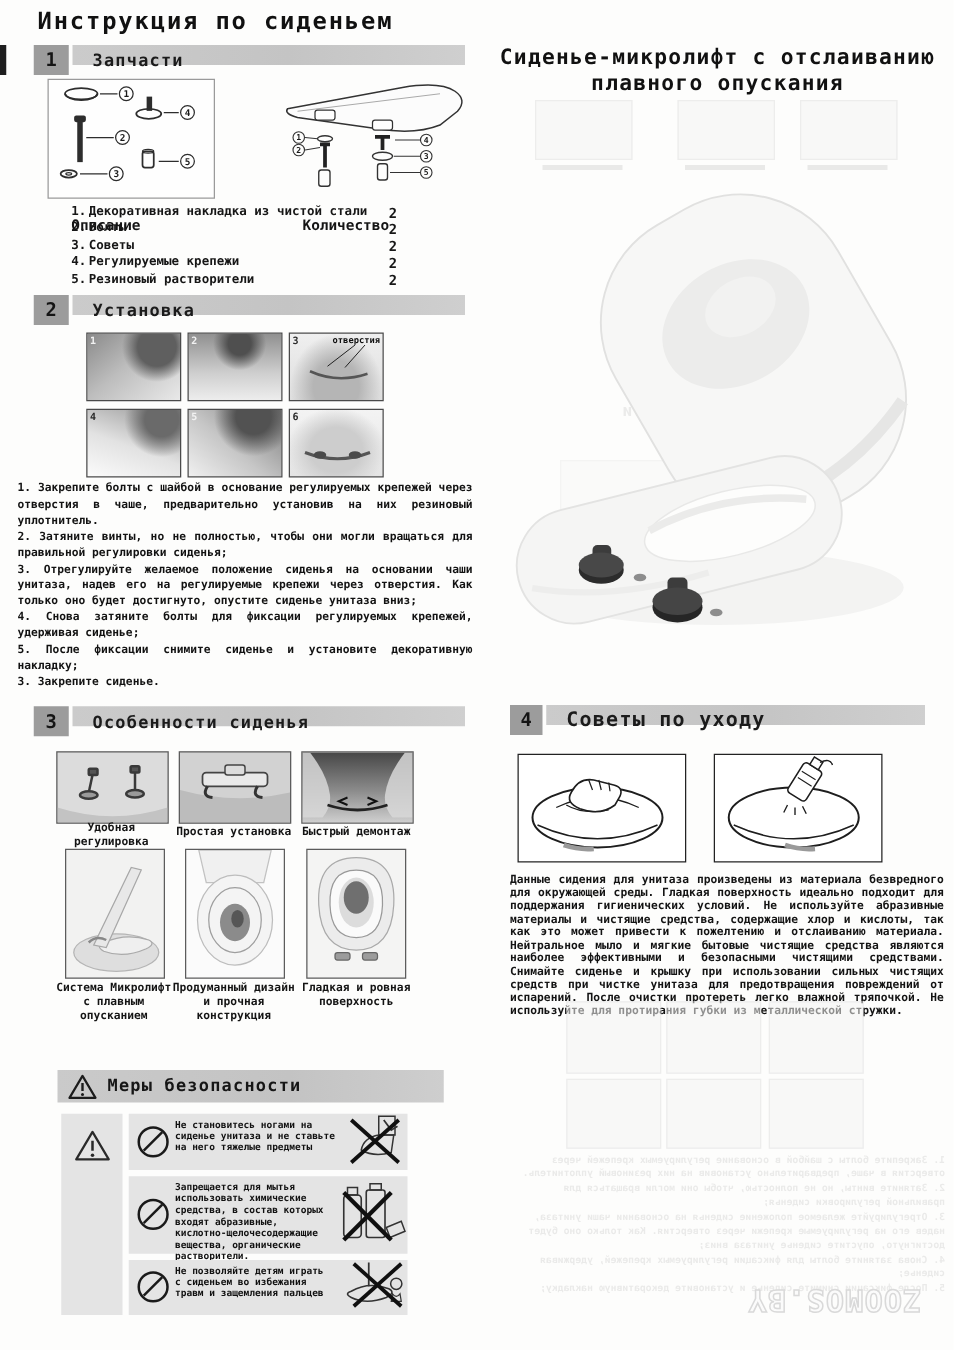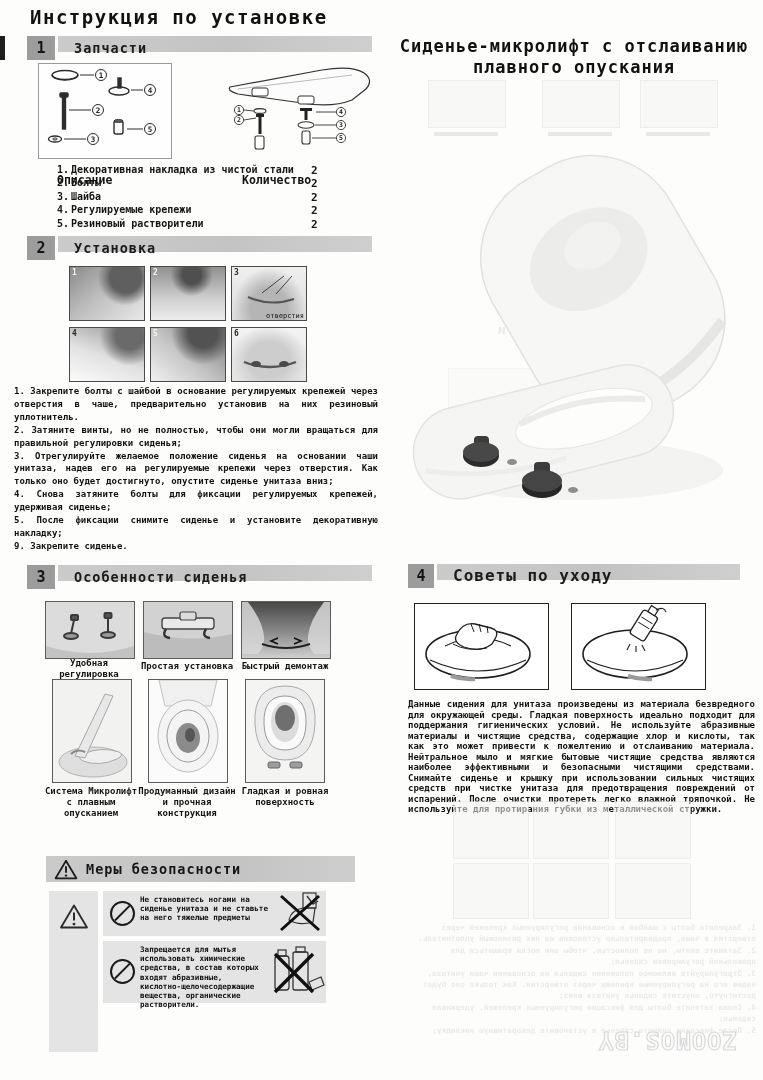--- a/index.html
+++ b/index.html
@@ -31,21 +31,21 @@
               grid-template-columns:repeat(3,76px);grid-auto-rows:55px;gap:6px 5px;}
   .photo{position:relative;border:1px solid #4a4a4a;overflow:hidden;}
   .ph-num{position:absolute;left:2px;top:1px;font-size:8px;font-weight:bold;z-index:2;}
   .ph-light{color:#f2f2f2;} .ph-dark{color:#2a2a2a;}
   .ph1{background:radial-gradient(circle at 75% 20%,#5f5f5f 0 22%,transparent 40%),linear-gradient(140deg,#8a8a8a,#bdbdbd 45%,#e9e9e9);}
   .ph2{background:radial-gradient(circle at 55% 15%,#4f4f4f 0 15%,transparent 35%),linear-gradient(180deg,#909090,#cfcfcf 60%,#ededed);}
   .ph3{background:radial-gradient(ellipse at 50% 80%,#b5b5b5 0 35%,transparent 70%),linear-gradient(180deg,#efefef,#dedede);}
   .ph4{background:radial-gradient(circle at 80% 15%,#6a6a6a 0 18%,transparent 40%),linear-gradient(200deg,#9d9d9d 5%,#e2e2e2 55%,#fbfbfb);}
   .ph5{background:radial-gradient(circle at 70% 10%,#525252 0 20%,transparent 45%),linear-gradient(220deg,#7d7d7d,#c6c6c6 55%,#f0f0f0);}
   .ph6{background:radial-gradient(ellipse at 50% 60%,#cdcdcd 0 40%,transparent 75%),linear-gradient(180deg,#f3f3f3,#e4e4e4);}
-  .ph-label{position:absolute;right:2px;top:1px;font-size:7px;font-weight:normal;color:#101010;z-index:2;margin-top:44px;}
+  .ph-label{position:absolute;right:2px;top:1px;font-size:7px;font-weight:bold;color:#101010;z-index:2;}
   .ph-lines{position:absolute;inset:0;z-index:1;}
 
   .steps{position:absolute;left:14px;top:385px;width:364px;}
   .steps p{margin:0;font-size:9px;line-height:12.9px;font-weight:bold;text-align:justify;color:#121212;}
 
   .feat{position:absolute;border:1px solid #5c5c5c;overflow:hidden;}
   .feat-cap{position:absolute;font-size:9px;font-weight:bold;text-align:center;white-space:pre-line;line-height:11px;color:#141414;}
 
   
   .safe-head{position:absolute;left:46px;top:856px;width:309px;height:26px;
@@ -77,21 +77,21 @@
   .watermark{position:absolute;left:575px;top:1026px;width:185px;text-align:center;
              transform:rotate(180deg);font-size:24px;font-weight:bold;letter-spacing:1px;
              color:#fbfbfb;-webkit-text-stroke:1.2px #d9d9d9;}
 </style>
 </head>
 <body>
 
 <div class="sheet">
 
   <div class="scan-mark"></div>
-  <h1 class="lp-title">Инструкция по установке</h1>
+  <h1 class="lp-title">Инструкция по сиденьем</h1>
 
   <div class="sec-head" style="left:27px;top:36px;width:345px;">
     <div class="sec-num">1</div>
     <div class="sec-bar">
       <span class="sec-title">Запчасти</span>
     </div>
   </div>
 
   <div class="parts-box">
     <svg width="130" height="92" viewBox="0 0 130 92">
@@ -169,21 +169,21 @@
   <div class="parts-list">
     <div class="p-row">
       <span class="p-num">1.</span><span class="p-name">Декоративная накладка из чистой стали</span>
       <span class="p-qty">2</span>
     </div>
     <div class="p-row">
       <span class="p-num">2.</span><span class="p-name">Болты</span>
       <span class="p-qty">2</span>
     </div>
     <div class="p-row">
-      <span class="p-num">3.</span><span class="p-name">Шайба</span>
+      <span class="p-num">3.</span><span class="p-name">Советы</span>
       <span class="p-qty">2</span>
     </div>
     <div class="p-row">
       <span class="p-num">4.</span><span class="p-name">Регулируемые крепежи</span>
       <span class="p-qty">2</span>
     </div>
     <div class="p-row">
       <span class="p-num">5.</span><span class="p-name">Резиновый растворители</span>
       <span class="p-qty">2</span>
     </div>
@@ -227,21 +227,21 @@
       </svg>
     </div>
   </div>
 
   <div class="steps">
     <p>1. Закрепите болты с шайбой в основание регулируемых крепежей через отверстия в чаше, предварительно установив на них резиновый уплотнитель.</p>
     <p>2. Затяните винты, но не полностью, чтобы они могли вращаться для правильной регулировки сиденья;</p>
     <p>3. Отрегулируйте желаемое положение сиденья на основании чаши унитаза, надев его на регулируемые крепежи через отверстия. Как только оно будет достигнуто, опустите сиденье унитаза вниз;</p>
     <p>4. Снова затяните болты для фиксации регулируемых крепежей, удерживая сиденье;</p>
     <p>5. После фиксации снимите сиденье и установите декоративную накладку;</p>
-    <p>9. Закрепите сиденье.</p>
+    <p>3. Закрепите сиденье.</p>
   </div>
 
   <div class="sec-head" style="left:27px;top:565px;width:345px;">
     <div class="sec-num">3</div>
     <div class="sec-bar">
       <span class="sec-title">Особенности сиденья</span>
     </div>
   </div>
 
   <div class="feat" style="left:45px;top:601px;width:88px;height:56px;background:#dcdcdc;">
@@ -351,20 +351,34 @@
     <span class="noicon" style="top:10px;"></span>
     <div class="rule-text">Не становитесь ногами на
 сиденье унитаза и не ставьте
 на него тяжелые предметы</div>
     <svg class="rule-illus" width="52" height="43" viewBox="0 0 52 43">
       <rect x="30" y="1" width="13" height="15" fill="none" stroke="#333" stroke-width="1.2"></rect>
       <path d="M30 16 q-12 2 -14 12 q10 6 24 2 l2 -14 Z" fill="none" stroke="#333" stroke-width="1.2"></path>
       <path d="M34 4 l6 8 l5 -3" stroke="#333" stroke-width="1.4" fill="none"></path>
       <line x1="8" y1="4" x2="46" y2="38" stroke="#101010" stroke-width="3"></line>
       <line x1="46" y1="4" x2="8" y2="38" stroke="#101010" stroke-width="3"></line>
+    </svg>
+  </div>
+  <div class="rule" style="top:1008px;height:44px;">
+    <span class="noicon" style="top:9px;"></span>
+    <div class="rule-text">Не позволяйте детям играть
+с сиденьем во избежания
+травм и защемления пальцев</div>
+    <svg class="rule-illus" width="52" height="42" viewBox="0 0 52 42">
+      <line x1="22" y1="1" x2="22" y2="20" stroke="#333" stroke-width="1.4"></line>
+      <path d="M8 24 q14 -8 30 -2 q6 3 -2 7 q-16 6 -28 0 q-6 -3 0 -5 Z" fill="none" stroke="#333" stroke-width="1.2"></path>
+      <circle cx="44" cy="18" r="4.5" fill="none" stroke="#333" stroke-width="1.2"></circle>
+      <path d="M41 26 q3 4 6 0 l1 6 l-8 0 Z" fill="none" stroke="#333" stroke-width="1"></path>
+      <line x1="10" y1="2" x2="48" y2="36" stroke="#101010" stroke-width="3"></line>
+      <line x1="48" y1="2" x2="10" y2="36" stroke="#101010" stroke-width="3"></line>
     </svg>
   </div>
 
   <div class="gbox" style="left:428px;top:80px;width:76px;height:46px;"></div>
   <div class="gbox" style="left:542px;top:80px;width:76px;height:46px;"></div>
   <div class="gbox" style="left:640px;top:80px;width:76px;height:46px;"></div>
   <div class="gcap" style="left:434px;top:132px;width:64px;"></div>
   <div class="gcap" style="left:548px;top:132px;width:64px;"></div>
   <div class="gcap" style="left:646px;top:132px;width:64px;"></div>
 

